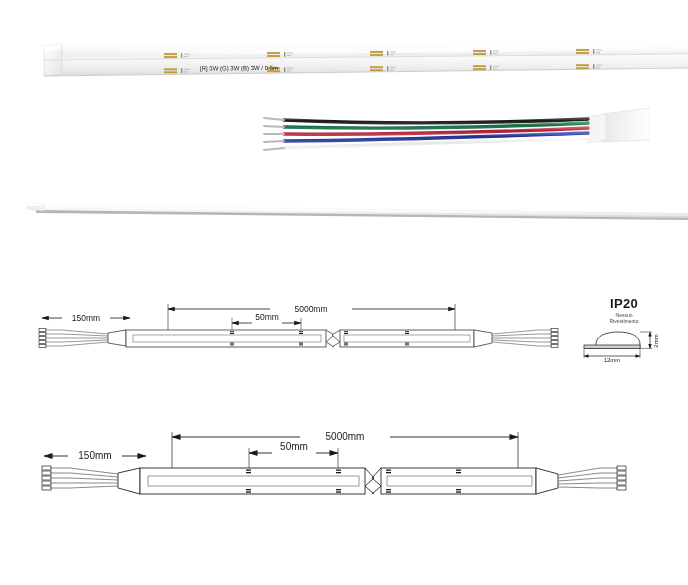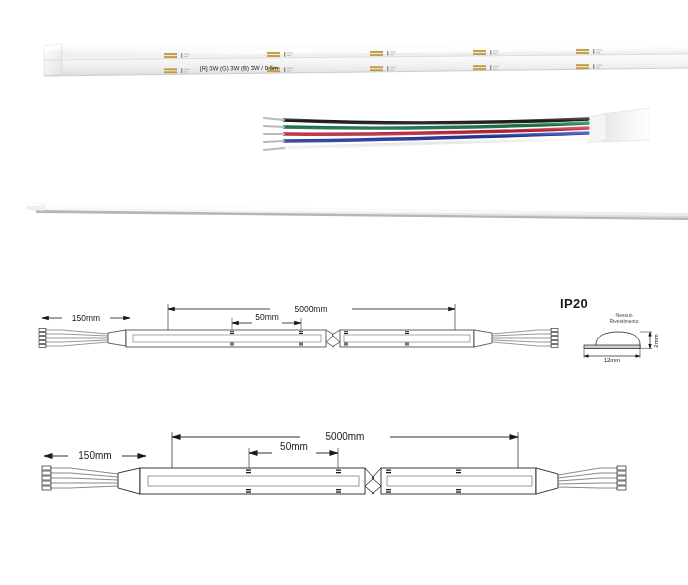--- a/index.html
+++ b/index.html
@@ -22,21 +22,21 @@
   #photo-edge{position:absolute;left:0;top:186px;width:688px;height:48px;}
 
   
   #draw-top{position:absolute;left:0;top:278px;width:688px;height:115px;}
   #draw-bottom{position:absolute;left:0;top:418px;width:688px;height:125px;}
 
   
   #ip-callout{position:absolute;left:560px;top:296px;width:128px;height:80px;}
   .ip-title{
     position:absolute;left:0;top:0;width:128px;
-    font-size:13px;font-weight:bold;color:#1a1a1a;
+    text-align:center;font-size:13px;font-weight:bold;color:#1a1a1a;
     letter-spacing:.3px;
   }
   .ip-sub{
     position:absolute;left:0;top:16px;width:128px;
     text-align:center;font-size:5px;color:#444;line-height:6px;
   }
 
   .dimtxt{font-size:8.5px;fill:#1a1a1a;font-family:"Liberation Sans",sans-serif;}
   .dimtxt-sm{font-size:6px;fill:#1a1a1a;font-family:"Liberation Sans",sans-serif;}
 </style>

